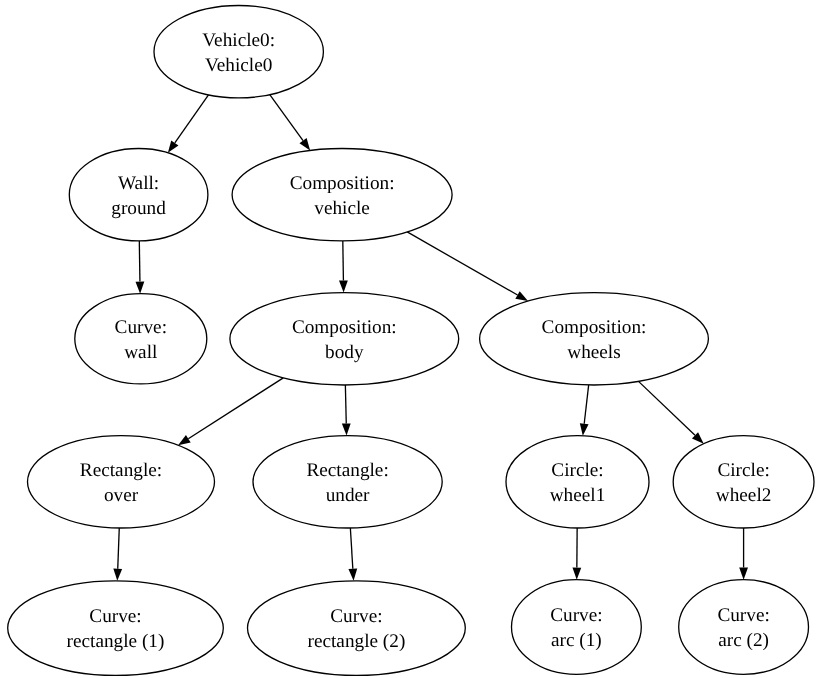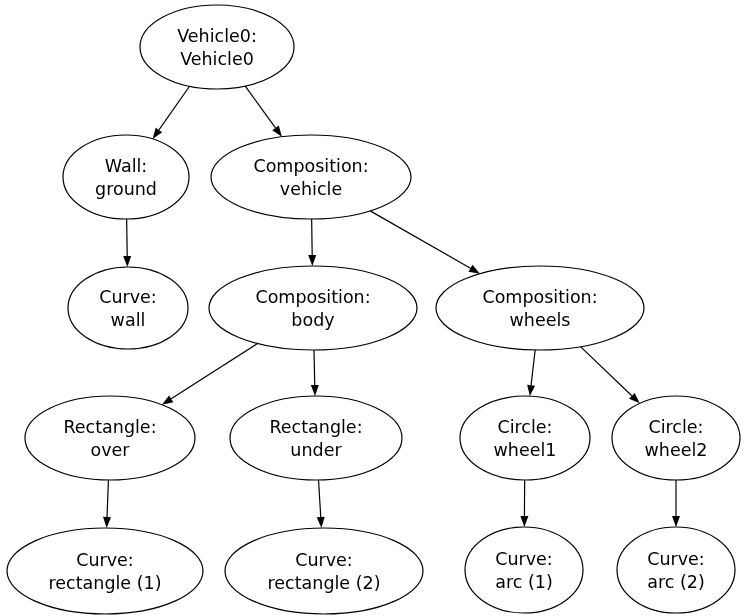--- a/index.html
+++ b/index.html
@@ -9,20 +9,21 @@
   }
   body {
     width: 745px;
     height: 616px;
     overflow: hidden;
     font-family: "DejaVu Sans", "Liberation Sans", sans-serif;
   }
   .diagram-wrap {
     width: 745px;
     height: 484px;
+    font-family: Liberation Serif, serif;
   }
   svg {
     display: block;
   }
   .node-ellipse {
     fill: var(--node-fill, #ffffff);
     stroke: var(--node-stroke, #000000);
     stroke-width: 1.2;
   }
   .node-label {

